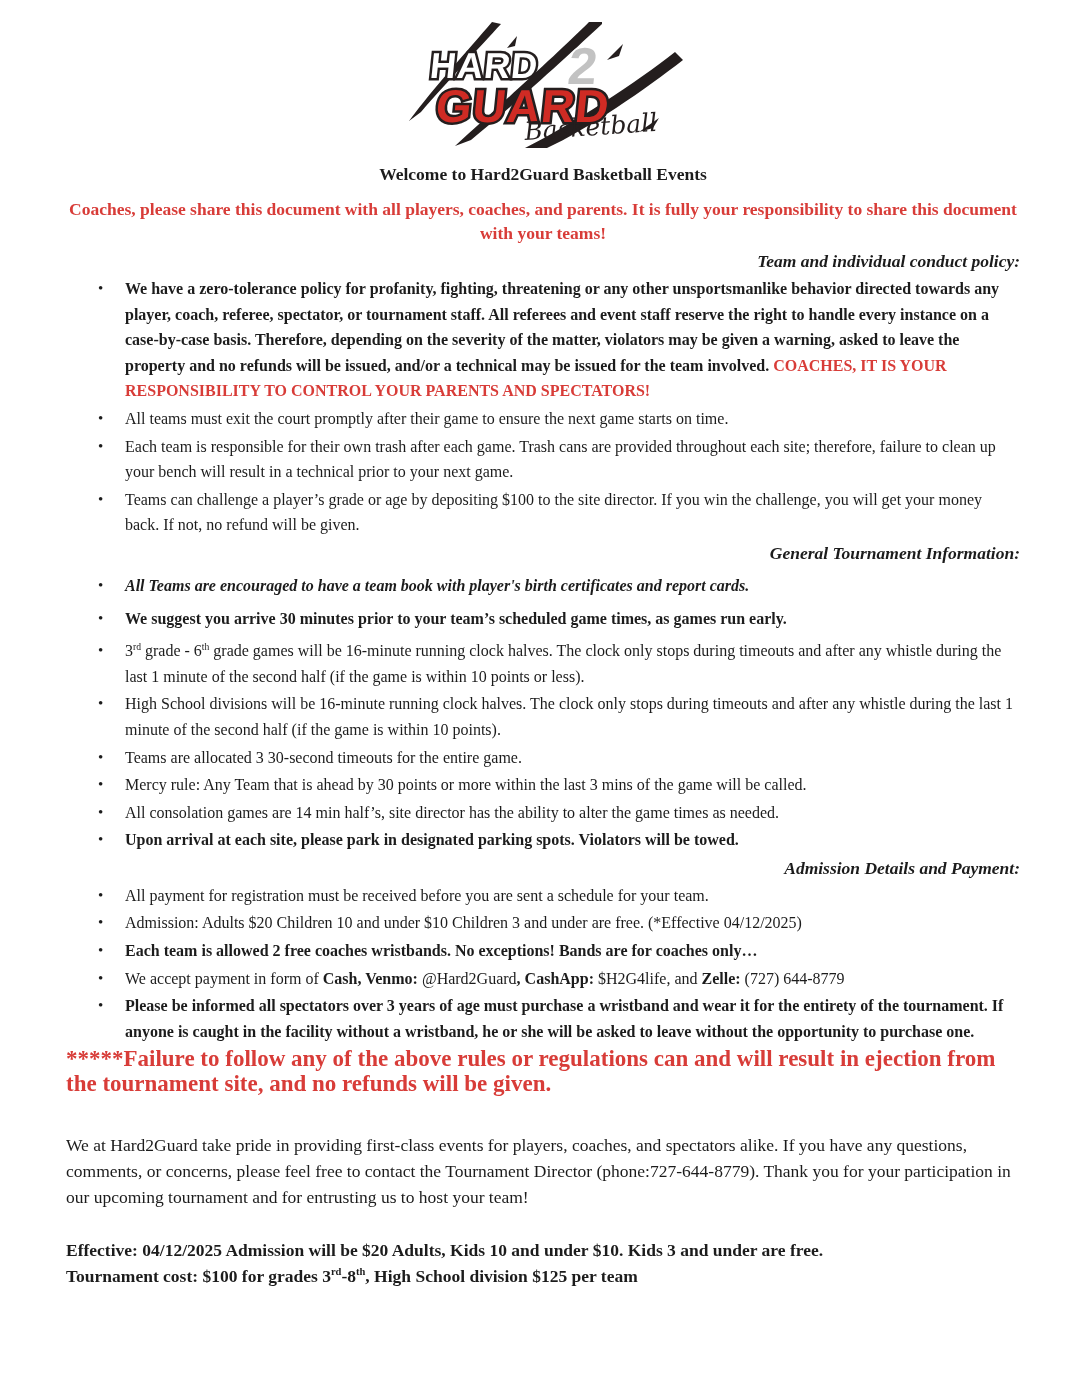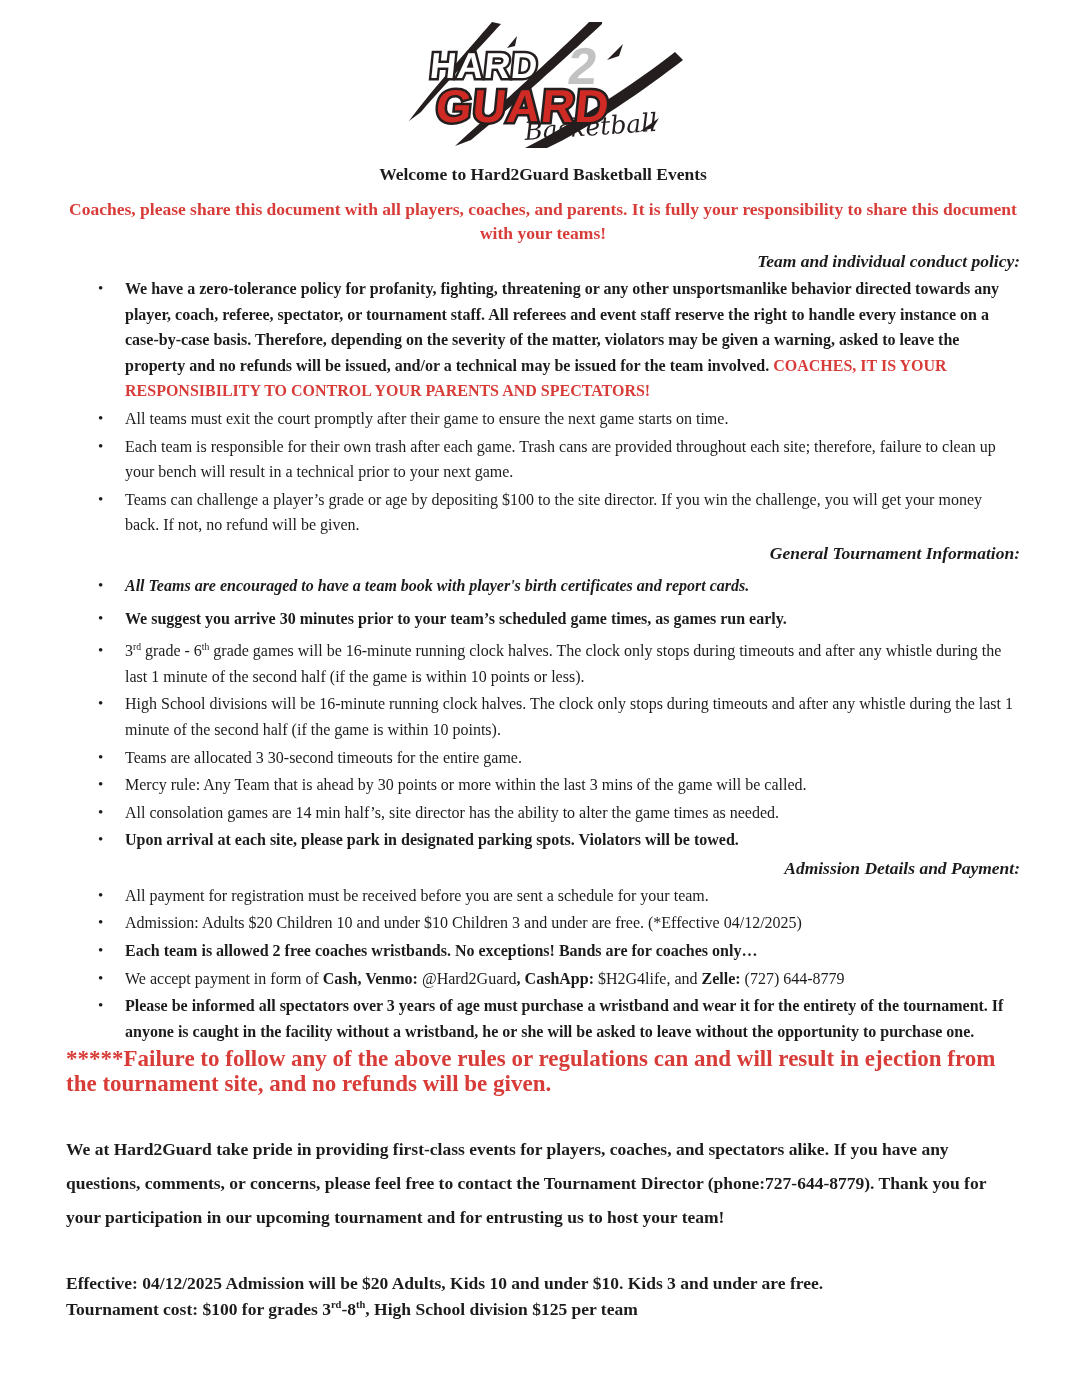--- a/index.html
+++ b/index.html
@@ -36,24 +36,24 @@
     content:"\2022";position:absolute;left:2px;top:0;font-size:15px;
   }
   .b{font-weight:bold;}
   .i{font-style:italic;}
   .red{color:var(--red);}
   sup{font-size:0.60em;line-height:0;vertical-align:super;text-align:center;}
   .warning{
     color:var(--red);font-weight:bold;font-size:23px;line-height:24.5px;margin-top:3px;
   }
   .closing{
-    font-weight:bold;font-size:17.5px;line-height:34px;margin:36px 0 0 0;
+    font-weight:normal;font-size:17.5px;line-height:26px;margin:36px 0 0 0;
   }
   .effective{
-    font-weight:bold;font-size:17.5px;line-height:26px;margin-top:36px;
+    font-weight:bold;font-size:17.5px;line-height:26px;margin-top:27px;
   }
   .logo-script{font-family:"DejaVu Serif", serif;font-style:italic;}
   .logo-sans{font-family:"Liberation Sans", sans-serif;font-weight:bold;}
 </style>
 </head>
 <body>
 
 <div class="page">
 
   <div class="logo-wrap">

